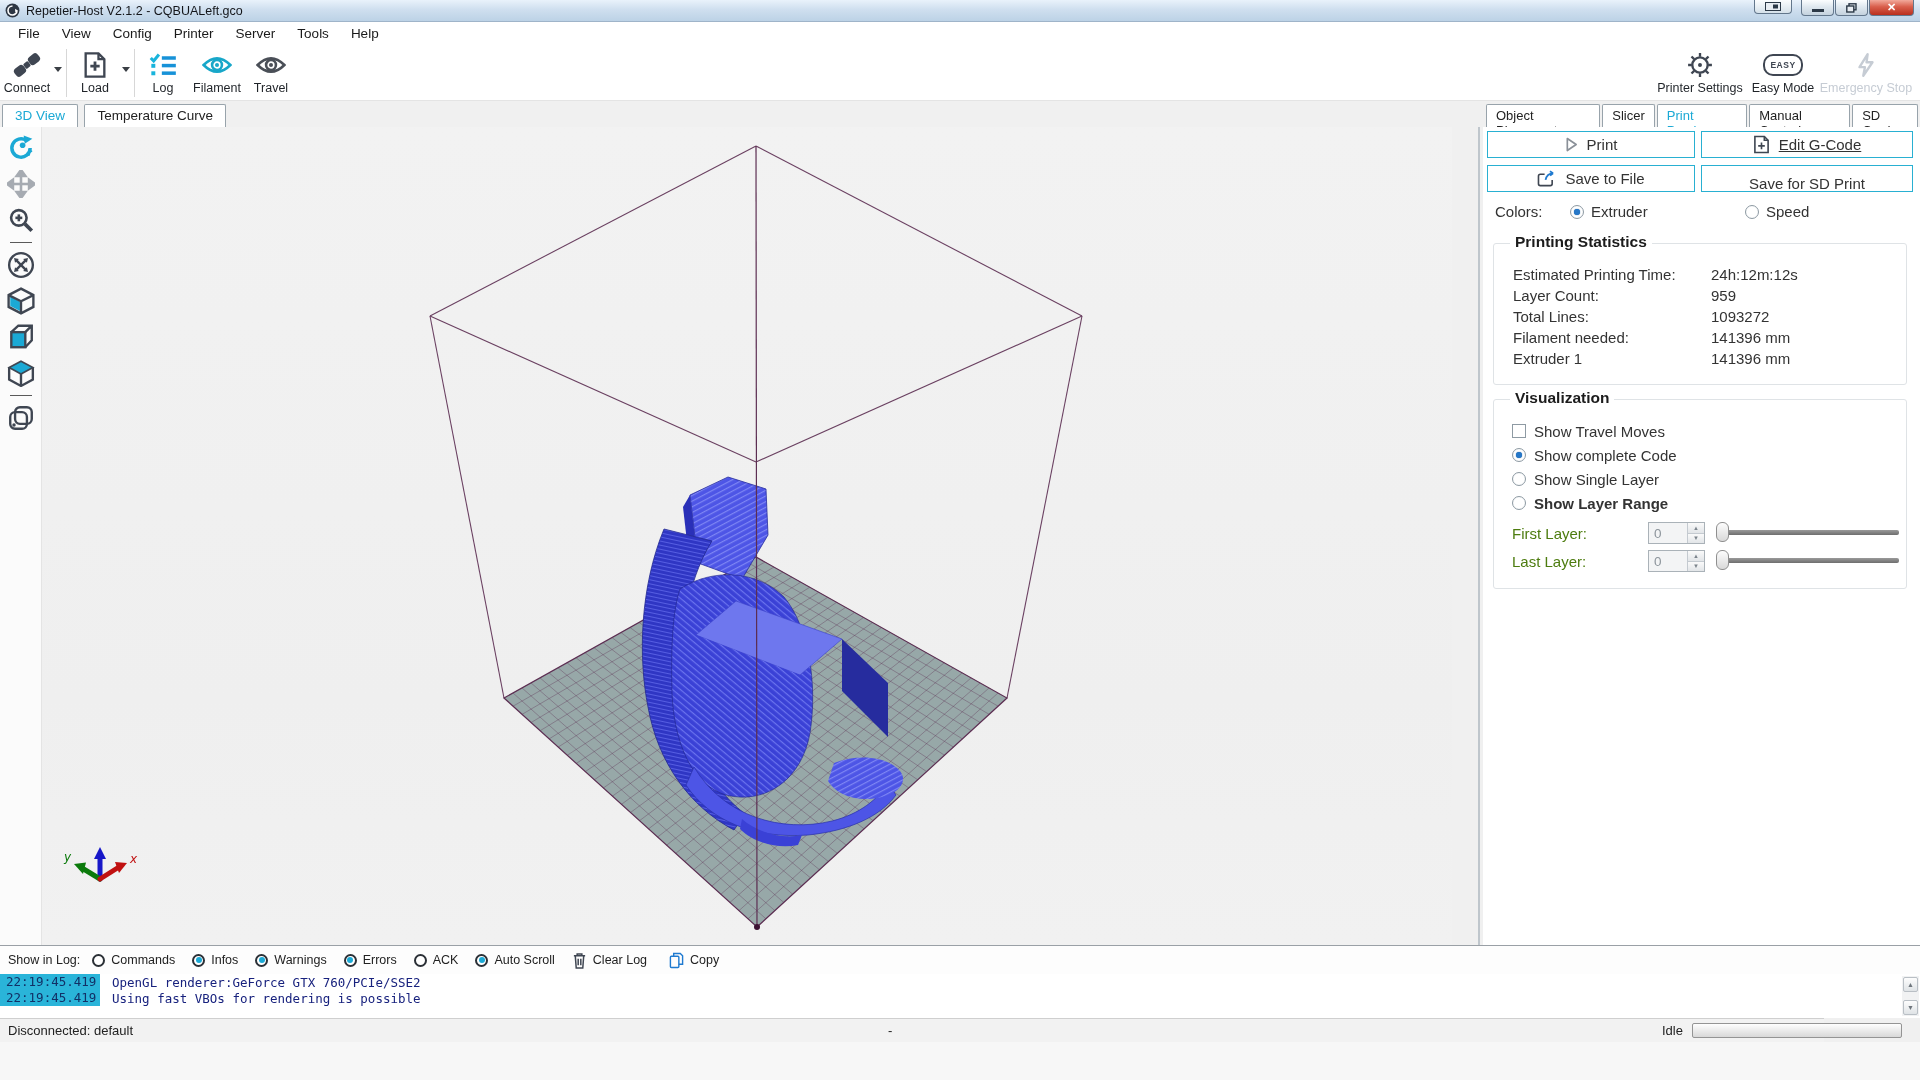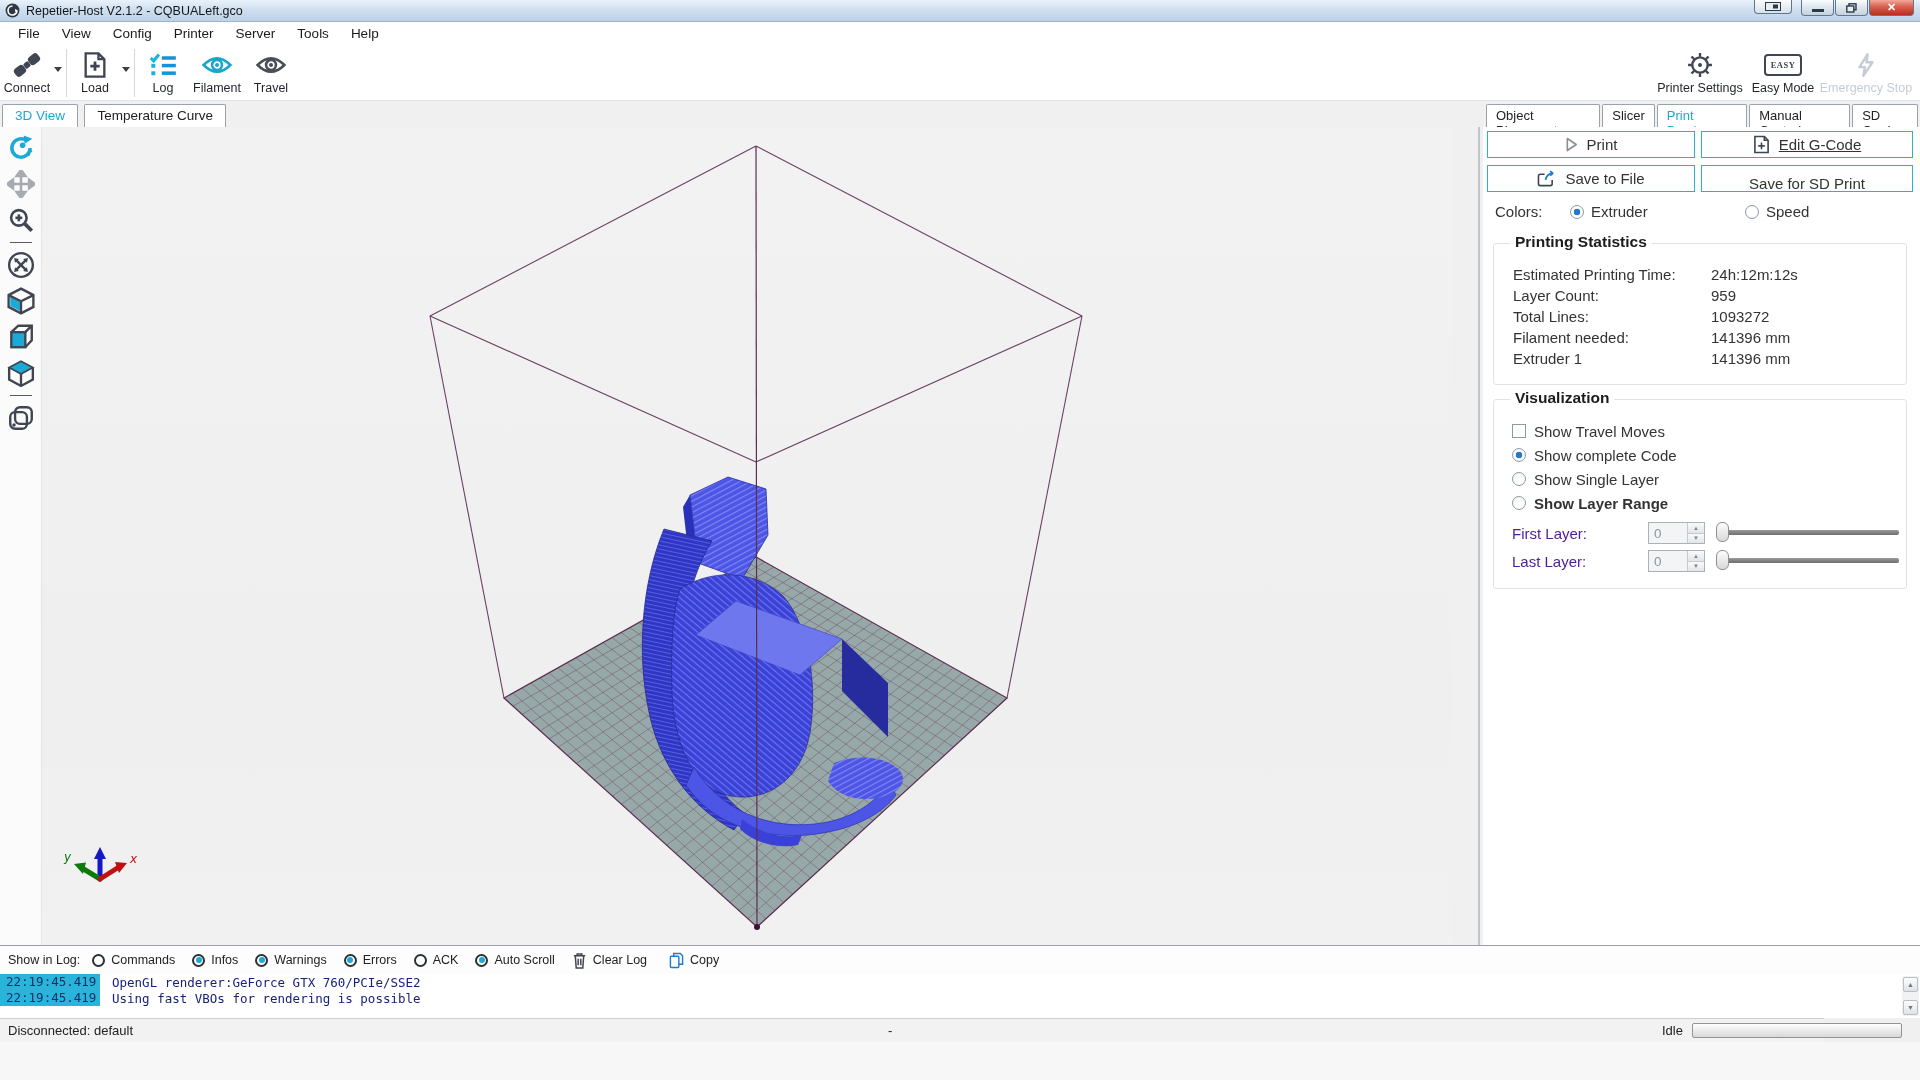--- a/index.html
+++ b/index.html
@@ -36,22 +36,22 @@
     display:flex; align-items:flex-start; padding:2px 4px 0 2px; }
   .tbtn { width:50px; text-align:center; padding-top:2px; }
   .tbtn .ic { height:32px; display:flex; align-items:center; justify-content:center; }
   .tbtn .lbl { font-size:12.5px; color:#1f2328; }
   .drop { width:11px; align-self:flex-start; margin-top:20px; display:flex; justify-content:center; }
   .drop i { width:0; height:0; border-left:4px solid transparent; border-right:4px solid transparent;
     border-top:5px solid #3a3f45; }
   .tsep { border-left:1px solid #d7d7d7; height:48px; margin:2px 3px 0 3px; }
   .tb-right { margin-left:auto; display:flex; padding-right:2px; }
   .tbtn.wide { width:96px; } .tbtn.mid { width:70px; }
-  .easybadge { display:inline-block; border:2.5px solid #3f4652; border-radius:4px;
-    color:#3f4652; font-size:8.5px; font-weight:bold; padding:4px 5px; letter-spacing:.5px;font-family:Liberation Serif, serif; }
+  .easybadge { display:inline-block; border:2.5px solid #3f4652; border-radius:10px;
+    color:#3f4652; font-size:8.5px; font-weight:bold; padding:4px 5px; letter-spacing:.5px; }
   .tbtn.disabled .lbl { color:#c6ccd4; }
 
   
   .tabrow { position:relative; height:26px; background:#f0f0f0; }
   .vtab { position:relative; display:inline-block; margin:2px 0 0 2px; padding:3px 12px 4px 12px;
     background:#fff; border:1px solid #98a3ab; border-bottom:none; font-size:13.5px; color:#222;
     border-radius:2px 2px 0 0; top:1px; }
   .vtab.active { color:#1ba9d5; }
   .ptabs { position:absolute; left:1486px; top:3px; display:flex; }
   .ptab { padding:3px 9px 4px 9px; background:#fff; border:1px solid #98a3ab; border-bottom:none;
@@ -88,21 +88,21 @@
   .group { position:absolute; border:1px solid #dfe3e6; border-radius:3px; }
   .group .legend { position:absolute; top:-11px; left:16px; background:#fff; padding:0 5px;
     font-size:15.5px; font-weight:bold; color:#1c1c1c; }
   .srow { position:absolute; left:0; width:100%; height:20px; }
   .srow .sl { position:absolute; left:19px; font-size:15px; color:#333; }
   .srow .sv { position:absolute; left:217px; font-size:15px; color:#333; }
 
   .vrow { position:absolute; left:18px; display:flex; align-items:center; gap:8px; height:18px; }
   .vrow .rlabel { font-size:15px; }
   .checkbox { width:14px; height:14px; border:1px solid #8e9aa3; background:#fff; }
-  .laylabel { font-size:15px; color:#4c1d95; }
+  .laylabel { font-size:15px; color:#4d7c0f; }
   .spin { position:absolute; width:57px; height:22px; border:1px solid #aab2b8; background:#f3f4f5;
     display:flex; }
   .spin .val { flex:1; font-size:13.5px; color:#8d959c; padding:3px 0 0 5px; }
   .spin .btns { width:17px; border-left:1px solid #c4cad0; display:flex; flex-direction:column; }
   .spin .btns div { flex:1; display:flex; align-items:center; justify-content:center;
     background:linear-gradient(#fafafa,#e2e5e8); font-size:6px; color:#7c848c; }
   .spin .btns div + div { border-top:1px solid #c4cad0; }
   .slider { position:absolute; width:183px; height:20px; }
   .slider .track { position:absolute; left:10px; right:0; top:8px; height:5px; border-radius:2px;
     background:linear-gradient(#9a9a9a,#6e6e6e); }

